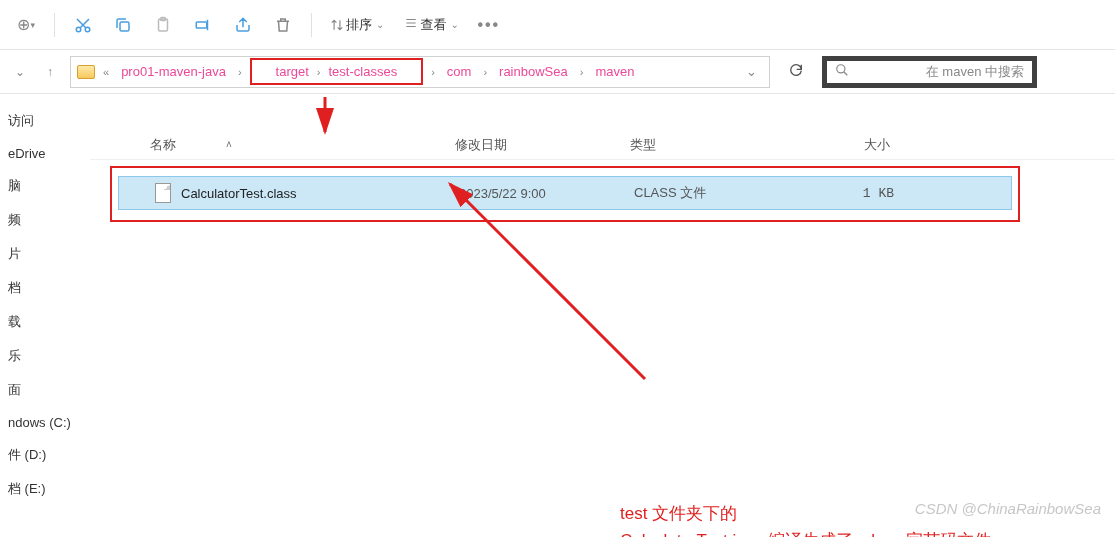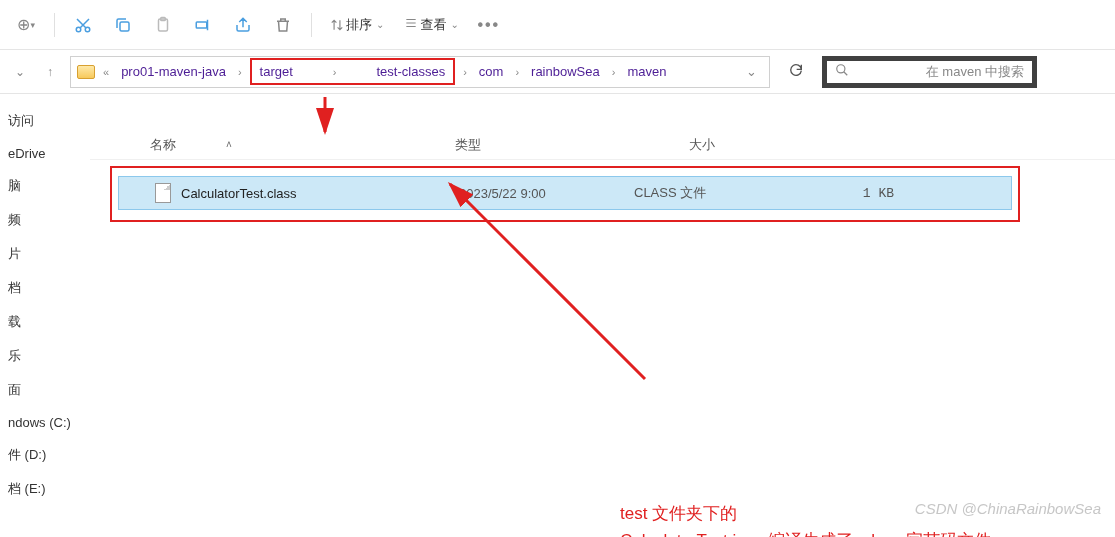--- a/index.html
+++ b/index.html
@@ -11,22 +11,22 @@
 .sep { width: 1px; height: 24px; background: #e0e0e0; margin: 0 4px; }
 .tool-group { display: flex; align-items: center; gap: 2px; cursor: pointer; color: #333; padding: 0 6px; }
 .tool-group .caret { font-size: 10px; color: #888; margin-left: 2px; }
 .sort-icon { color: #888; display:inline-flex; }
 
 .nav-row { display: flex; align-items: center; height: 44px; padding: 0 10px; gap: 10px; border-bottom: 1px solid #e5e5e5; }
 .nav-arrow { width: 20px; height: 20px; display: flex; align-items: center; justify-content: center; color: #888; font-size: 12px; cursor: pointer; }
 .breadcrumb { flex: 1; display: flex; align-items: center; height: 32px; border: 1px solid #d0d0d0; padding: 0 6px; gap: 4px; max-width: 700px; }
 .folder-ico { width: 18px; height: 14px; background: linear-gradient(#ffe9a8, #f7c95b); border: 1px solid #d8a030; border-radius: 2px; }
 .bc-sep { color: #888; font-size: 11px; padding: 0 4px; }
-.bc-item { color: #4c1d95; padding: 2px 4px; }
-.hl-box { border: 2px solid #e02020; padding: 2px 4px; display: flex; align-items: center; gap: 32px; }
+.bc-item { color: #ec4899; padding: 2px 4px; }
+.hl-box { border: 2px solid #e02020; padding: 2px 20px; display: flex; align-items: center; }
 .bc-end-caret { margin-left: auto; color: #888; cursor: pointer; padding: 0 6px; }
 .refresh { color: #555; cursor: pointer; padding: 0 8px; font-size: 15px; }
 .search-box { width: 215px; height: 32px; border: 5px solid #404040; display: flex; align-items: center; padding: 0 8px; color: #888; gap: 6px; justify-content: space-between; }
 
 .main { display: flex; height: calc(100% - 94px); }
 .sidebar { width: 90px; padding: 18px 0 0 8px; display: flex; flex-direction: column; gap: 16px; color: #333; font-size: 13px; }
 .sidebar-item { cursor: pointer; white-space: nowrap; }
 
 .content { flex: 1; position: relative; }
 .colhead { display: flex; height: 30px; align-items: center; padding-left: 60px; color: #555; font-size: 13px; border-bottom: 1px solid #f0f0f0; margin-top: 36px; }
@@ -162,20 +162,21 @@
     <div class="sidebar-item">件 (D:)</div>
     <div class="sidebar-item">档 (E:)</div>
   </div>
 
   <div class="content">
     <div class="colhead">
       <div class="col-name">
         <span>名称</span>
         <span class="sort-up">˄</span>
       </div>
+      <div class="col-date">修改日期</div>
       <div class="col-type">类型</div>
       <div class="col-size">大小</div>
     </div>
 
     <div class="selrow-box">
       <div class="file-row">
         <span class="file-ico"></span>
         <span class="file-name">CalculatorTest.class</span>
         <span class="file-date">2023/5/22 9:00</span>
         <span class="file-type">CLASS 文件</span>

